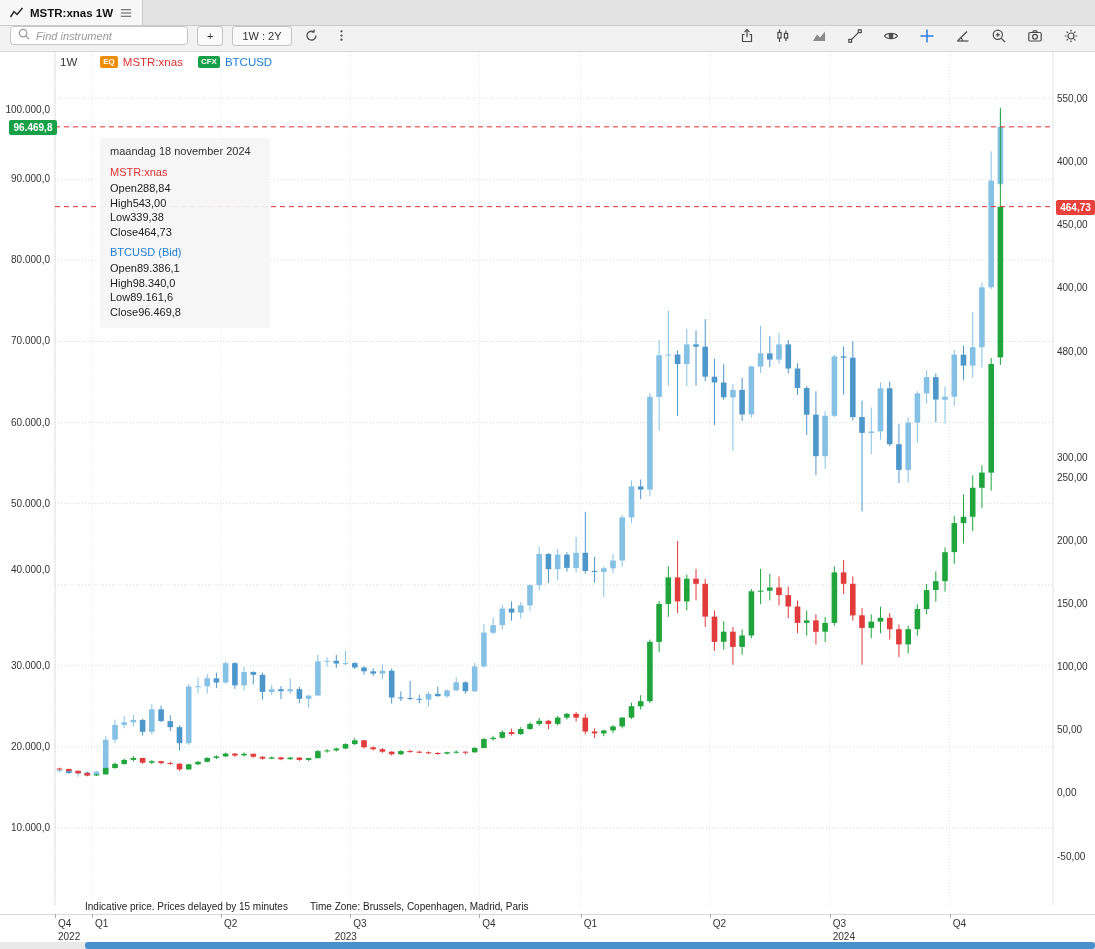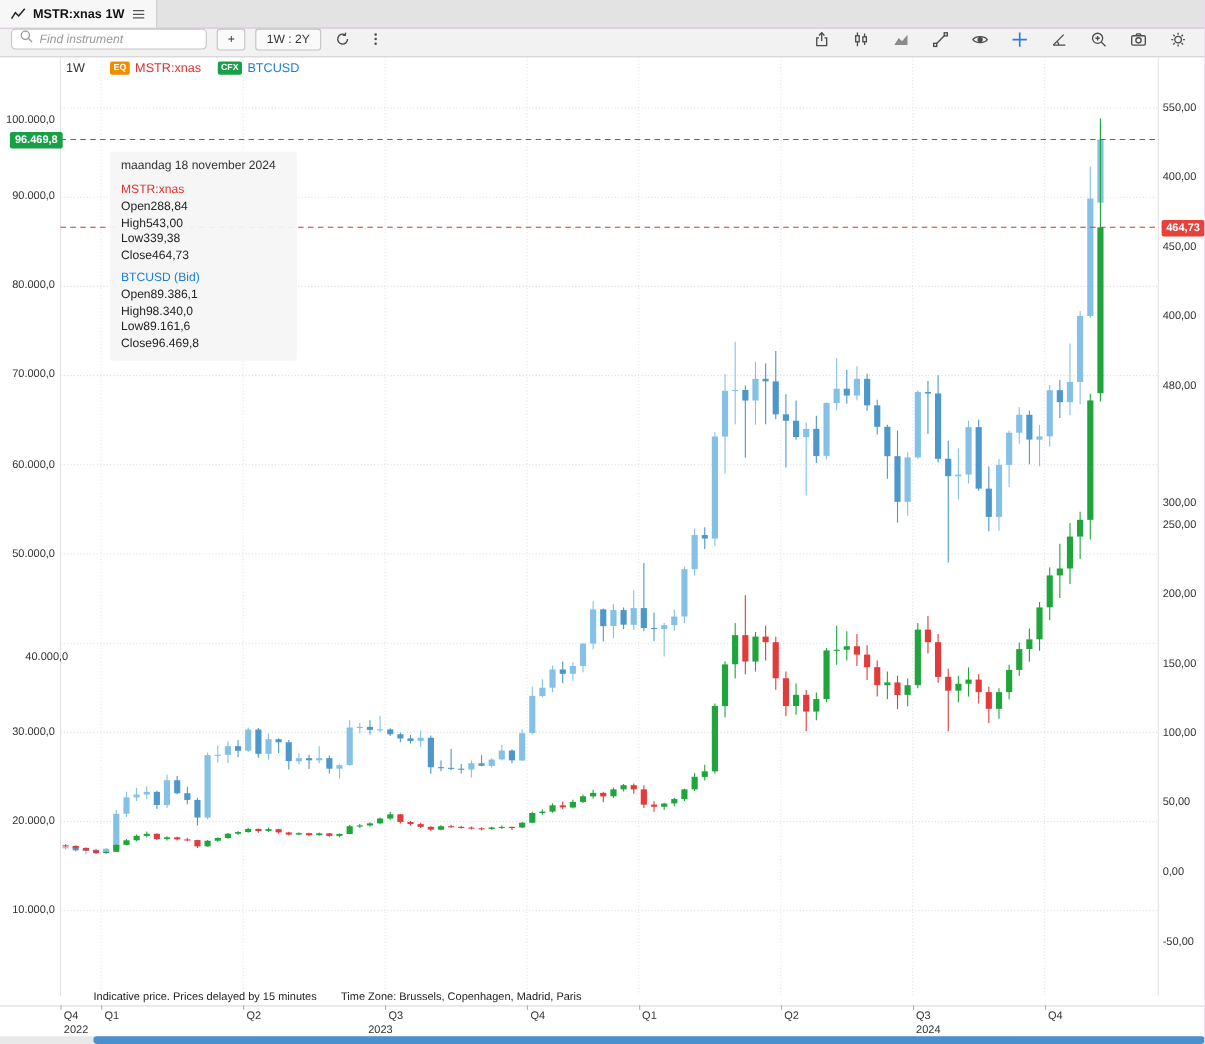--- a/index.html
+++ b/index.html
@@ -705,21 +705,21 @@
     <div class="price-badge" id="badge-left" style="top: 67.8418px; background: rgb(24, 160, 72);">96.469,8</div>
     <div class="price-badge" id="badge-right" style="top: 147.651px; background: rgb(232, 64, 58);">464,73</div>
 
     <div id="left-axis">
         <div class="ytick" style="top: 40.2177px; margin-top: 12px;">100.000,0</div>
         <div class="ytick" style="top: 121.301px;">90.000,0</div>
         <div class="ytick" style="top: 202.385px;">80.000,0</div>
         <div class="ytick" style="top: 283.469px;">70.000,0</div>
         <div class="ytick" style="top: 364.552px;">60.000,0</div>
         <div class="ytick" style="top: 445.636px;">50.000,0</div>
-        <div class="ytick" style="top: 540px; margin-left: 12px;">40.000,0</div>
+        <div class="ytick" style="top: 512px;">40.000,0</div>
         <div class="ytick" style="top: 607.803px;">30.000,0</div>
         <div class="ytick" style="top: 688.887px;">20.000,0</div>
         <div class="ytick" style="top: 769.971px;">10.000,0</div>
       </div>
     <div id="right-axis">
         <div class="ytick" style="top: 40.975px;">550,00</div>
         <div class="ytick" style="top: 104.113px;">400,00</div>
         <div class="ytick" style="top: 167.252px;">450,00</div>
         <div class="ytick" style="top: 230.39px;">400,00</div>
         <div class="ytick" style="top: 293.529px;">480,00</div>

